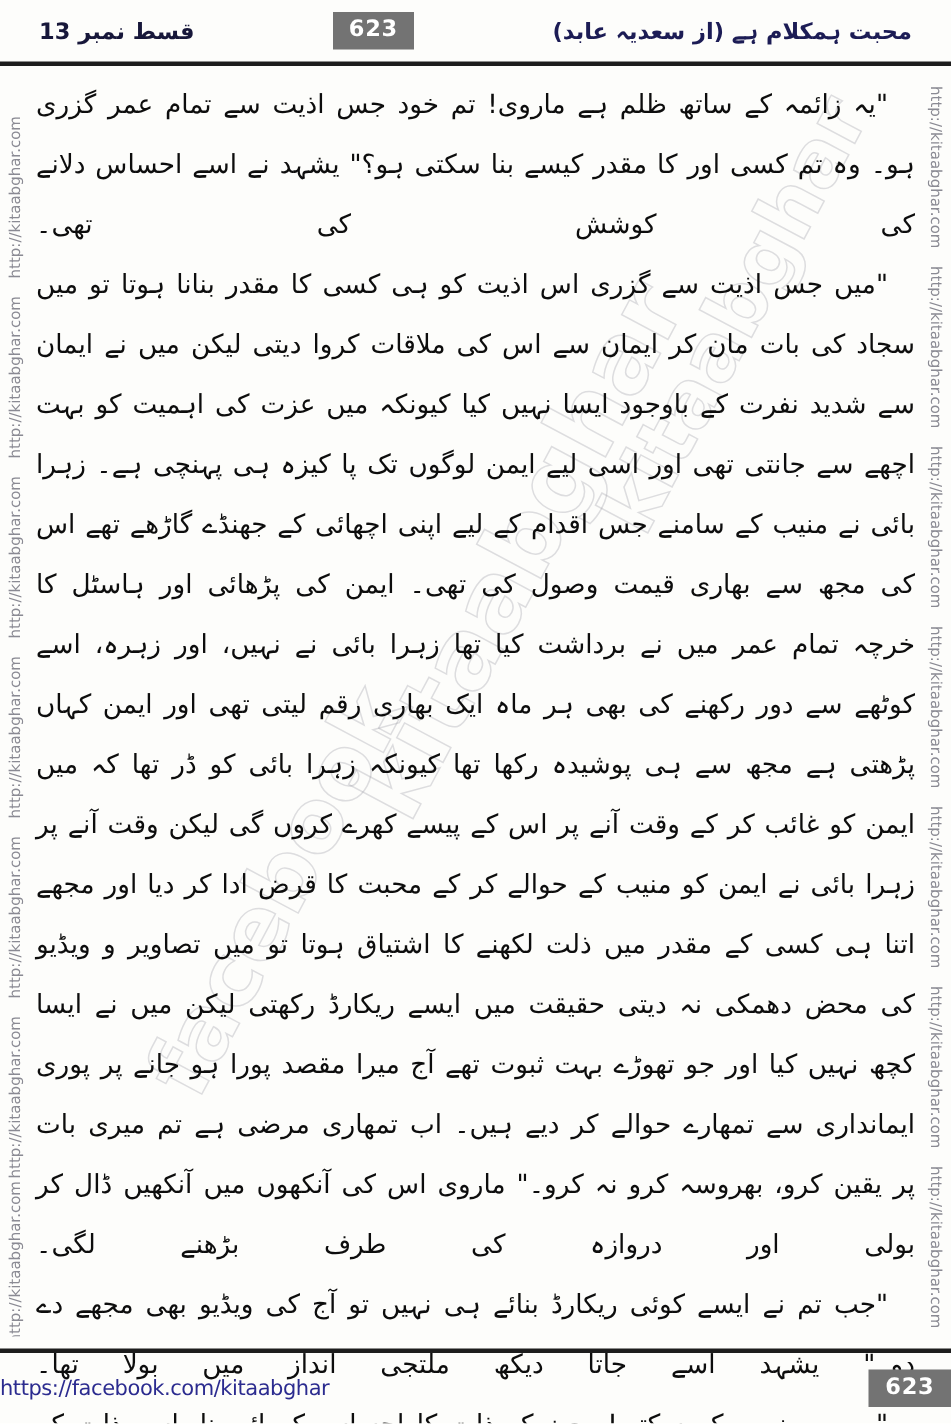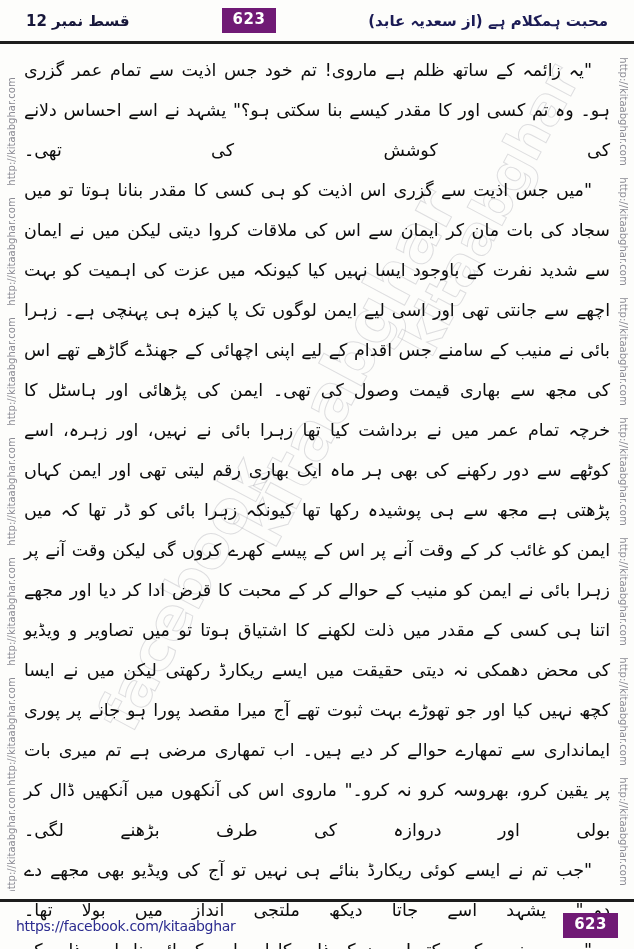--- a/index.html
+++ b/index.html
@@ -41,21 +41,21 @@
   }
   .story-title {
     font-size: 15px;
     color: #1c1c55;
     direction: rtl;
     unicode-bidi: isolate;
     font-weight: 600;
     white-space: nowrap;
   }
   .page-badge {
-    background: #701a75;
+    background: #737373;
     color: #ffffff;
     font-size: 15px;
     font-weight: 700;
     padding: 3px 11px 4px 11px;
     letter-spacing: 0.5px;
     line-height: 1.15;
     font-family: "DejaVu Sans", "Liberation Sans", sans-serif;
   }
   .rule-top {
     position: absolute;
@@ -76,21 +76,21 @@
     z-index: 6;
   }
   .footer {
     position: absolute;
     bottom: 0; left: 0;
     width: 634px;
     height: 47px;
     display: flex;
     align-items: center;
     justify-content: space-between;
-    padding: 0 16px;
+    padding: 0 0;
     box-sizing: border-box;
     z-index: 6;
   }
   .footer-link {
     font-size: 14px;
     color: #2b2b8f;
     letter-spacing: -0.3px;
     white-space: nowrap;
     font-family: "DejaVu Sans", "Liberation Sans", sans-serif;
   }
@@ -165,21 +165,21 @@
 </head>
 <body>
 
 <div class="page">
 
   <div class="wm-diag wm-a">kitaabghar</div>
   <div class="wm-diag wm-b">facebook</div>
   <div class="wm-diag wm-c">kitaabghar</div>
 
   <div class="header">
-    <div class="episode-label">قسط نمبر 12</div>
+    <div class="episode-label">قسط نمبر 13</div>
     <div class="page-badge">623</div>
     <div class="story-title">محبت ہمکلام ہے (از سعدیہ عابد)</div>
   </div>
   <div class="rule-top"></div>
 
   <div class="edge-col left">
     <div class="edge-wm" style="top:80px">http://kitaabghar.com</div>
     <div class="edge-wm" style="top:200px">http://kitaabghar.com</div>
     <div class="edge-wm" style="top:320px">http://kitaabghar.com</div>
     <div class="edge-wm" style="top:440px">http://kitaabghar.com</div>

